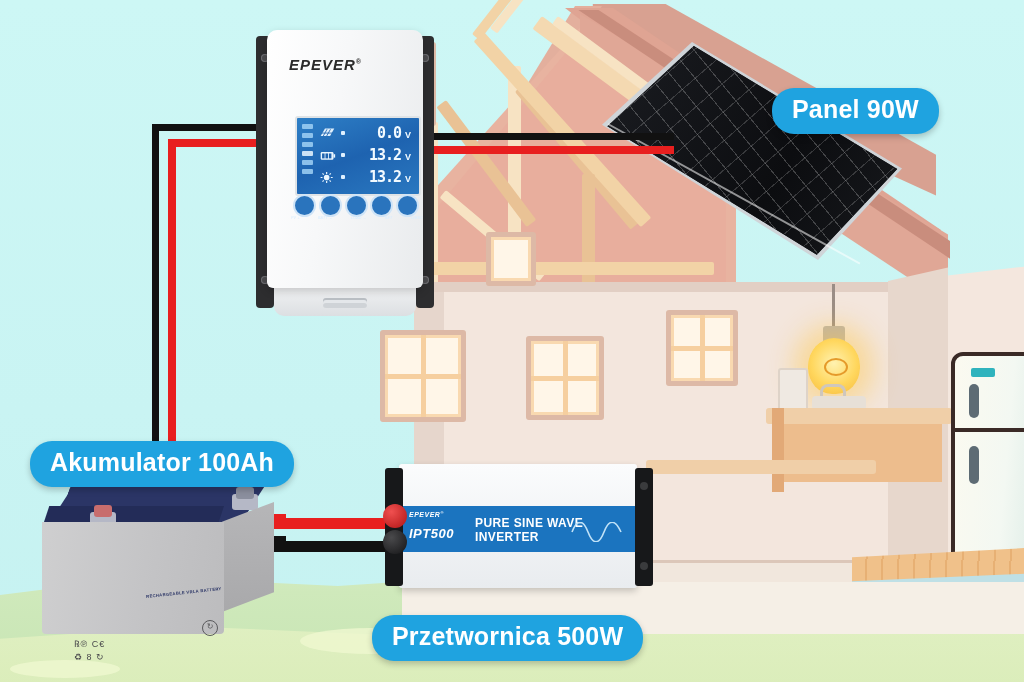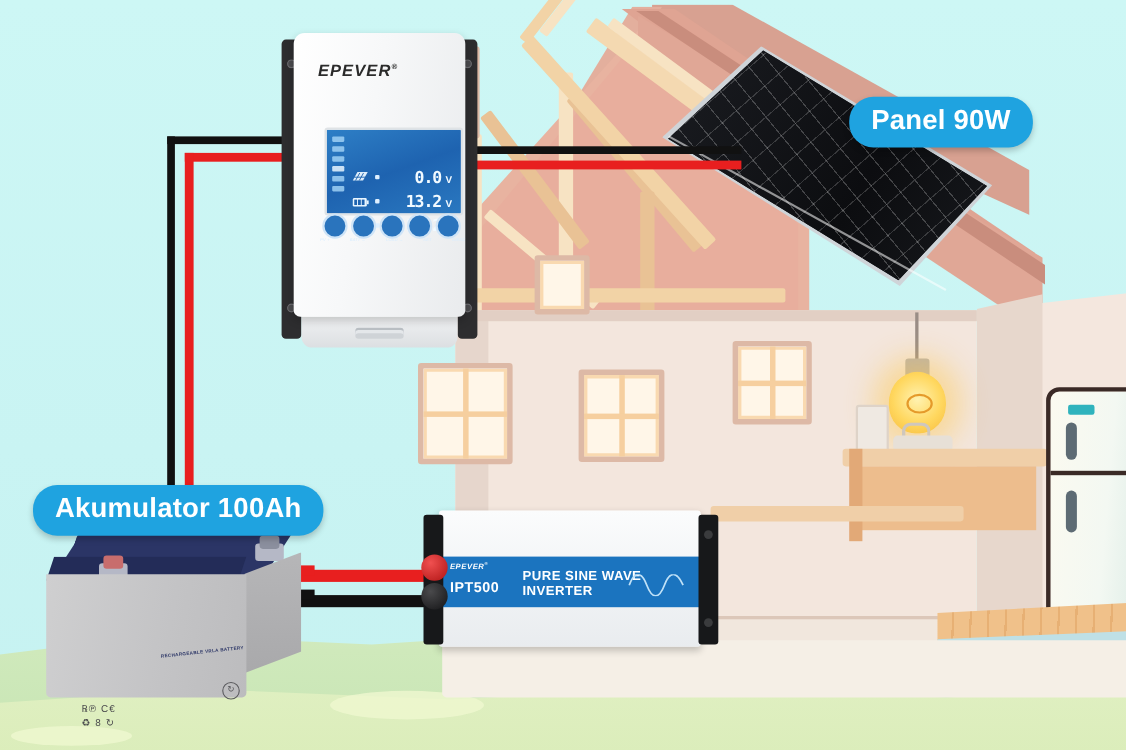--- a/index.html
+++ b/index.html
@@ -122,21 +122,21 @@
      background:#cfd3d7;border-radius:3px;
      box-shadow:inset 0 2px 0 #b9bec3, inset 0 5px 0 #e4e7ea;}
   .brand{position:absolute;left:22px;top:26px;font-weight:bold;font-size:15px;letter-spacing:1px;color:#2b2b2b;font-style:italic;}
   .brand sup{font-size:7px;vertical-align:super;}
   .lcd{position:absolute;left:28px;top:86px;width:122px;height:76px;
      background:linear-gradient(160deg,#2e7fc6 0%,#1e63b0 50%,#2a78c0 100%);
      border:2px solid #dfe3e6;border-radius:3px;}
   .lcd .rail{position:absolute;left:5px;top:6px;width:12px;height:58px;}
   .lcd .rail i{display:block;width:11px;height:5px;margin-bottom:4px;background:#9fd0f4;border-radius:1px;opacity:.85;}
   .lcd .rail i.on{background:#e9f6ff;}
-  .row{position:absolute;left:22px;right:6px;height:21px;color:#eaf6ff;margin-top:28px;}
+  .row{position:absolute;left:22px;right:6px;height:21px;color:#eaf6ff;}
   .row .ic{position:absolute;left:0;top:2px;width:17px;height:15px;}
   .row .dot{position:absolute;left:22px;top:7px;width:4px;height:4px;background:#dff0ff;border-radius:1px;}
   .row .val{position:absolute;right:12px;top:0;font-family:"DejaVu Sans Mono",monospace;font-size:15px;font-weight:bold;
      letter-spacing:-1px;color:#f2faff;}
   .row .u{position:absolute;right:2px;top:6px;font-size:9px;font-weight:bold;color:#f2faff;}
   .btns{position:absolute;left:26px;top:164px;width:126px;height:26px;display:flex;justify-content:space-between;}
   .btns b{display:block;width:19px;height:19px;border-radius:50%;background:#2a74bd;border:2px solid #cfe4f7;}
   .blbl{position:absolute;left:24px;top:186px;width:132px;display:flex;justify-content:space-between;
      font-size:3.6px;color:#d7ecff;letter-spacing:.2px;}
   .mppt{position:absolute;left:22px;top:216px;width:136px;height:40px;background:#1b6fc0;border-radius:2px;}
@@ -165,21 +165,21 @@
   .batt .recy{position:absolute;left:160px;top:98px;width:14px;height:14px;border:1.5px solid #5a5a5d;border-radius:50%;color:#5a5a5d;font-size:8px;text-align:center;line-height:12px;}
 
   
   .inv{position:absolute;left:385px;top:464px;width:268px;height:128px;}
   .inv .shell{position:absolute;left:14px;top:0;width:238px;height:124px;
      background:linear-gradient(180deg,#fbfcfd 0%,#f2f4f6 48%,#e9ecef 100%);border-radius:3px;
      box-shadow:0 3px 7px rgba(0,0,0,.2);}
   .inv .stripe{position:absolute;left:14px;top:42px;width:238px;height:46px;background:#1b74bf;}
   .inv .elog{position:absolute;left:10px;top:4px;font-size:7px;font-weight:bold;font-style:italic;color:#fff;letter-spacing:.5px;}
   .inv .elog sup{font-size:4px;}
-  .inv .model{position:absolute;left:10px;top:20px;font-size:13px;font-weight:bold;color:#fff;letter-spacing:.5px;}
+  .inv .model{position:absolute;left:10px;top:20px;font-size:13px;font-weight:bold;font-style:italic;color:#fff;letter-spacing:.5px;}
   .inv .txt{position:absolute;left:76px;top:10px;font-size:12px;font-weight:bold;color:#fff;letter-spacing:.4px;}
   .inv .wave{position:absolute;right:14px;top:16px;}
   .inv .endl{position:absolute;left:0;top:4px;width:18px;height:118px;background:#17181a;border-radius:3px;}
   .inv .endr{position:absolute;right:0;top:4px;width:18px;height:118px;background:#17181a;border-radius:3px;}
   .inv .endr .sc{position:absolute;left:5px;width:8px;height:8px;border-radius:50%;background:#3a3b3d;}
   .post{position:absolute;width:24px;height:24px;border-radius:50%;}
   .post.r{background:radial-gradient(circle at 35% 32%,#f05050,#b01414);}
   .post.b{background:radial-gradient(circle at 35% 32%,#4a4a4c,#141416);}
 
   
@@ -423,14 +423,15 @@
     <span class="endr">
       <i class="sc" style="top:14px;"></i>
       <i class="sc" style="top:94px;"></i>
     </span>
     <span class="post r" style="left:-2px;top:40px;"></span>
     <span class="post b" style="left:-2px;top:66px;"></span>
   </div>
 
   <div class="pill" id="lbl-pan">Panel 90W</div>
   <div class="pill" id="lbl-bat">Akumulator 100Ah</div>
+  <div class="pill" id="lbl-inv">Przetwornica 500W</div>
 
 </div>
 
 </body></html>

